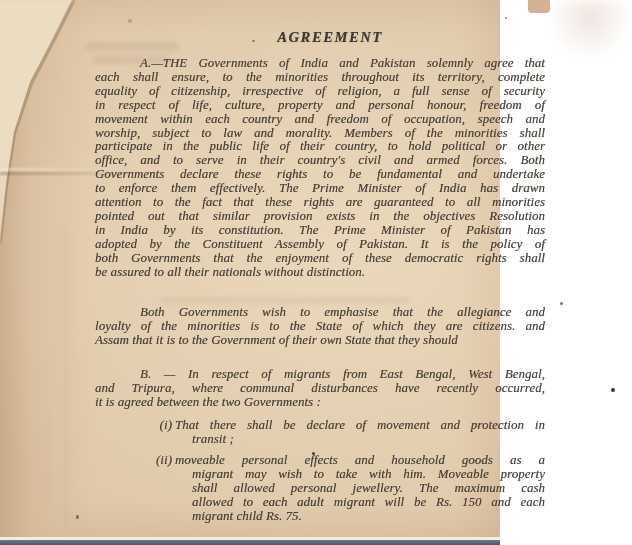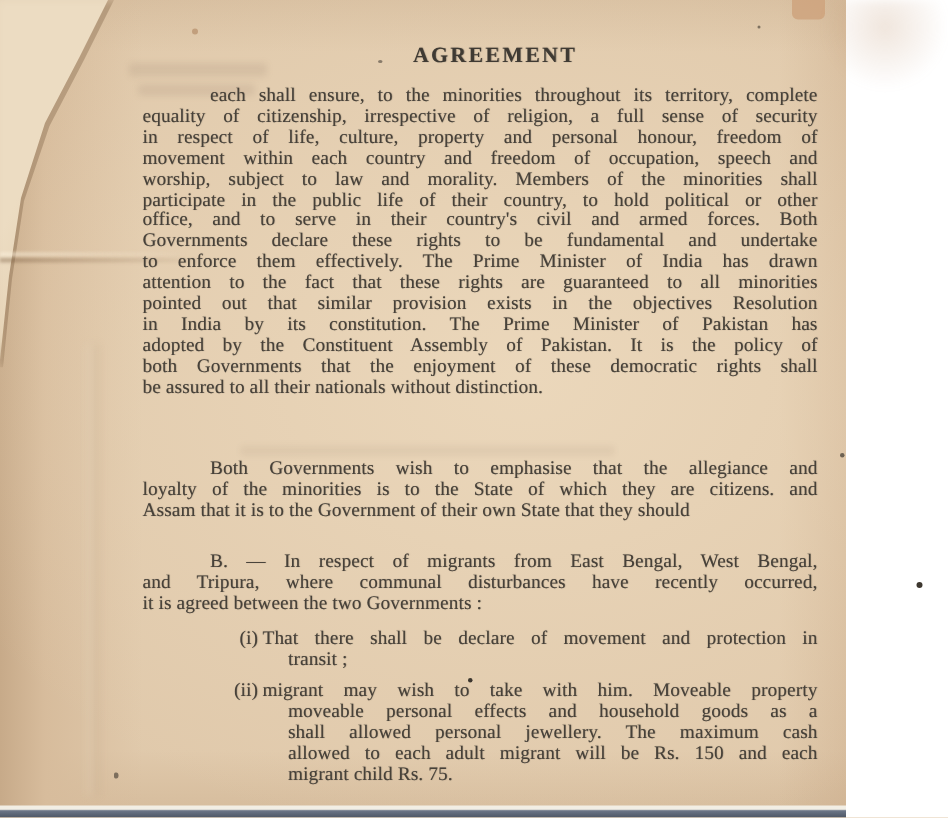--- a/index.html
+++ b/index.html
@@ -3,28 +3,29 @@
 <meta charset="utf-8">
 <style>
   html, body { margin: 0; padding: 0; }
   body {
     width: 632px; height: 545px;
     overflow: hidden;
     font-family: "Liberation Serif", serif;
   }
   .scan {
     position: relative;
-    width: 564px; height: 545px;
+    width: 500px; height: 545px;
     background:
       radial-gradient(ellipse 430px 320px at 350px 250px, rgba(244,227,200,0.55), rgba(244,227,200,0) 100%),
       linear-gradient(90deg, #c7aa89 0px, #d7bc9c 30px, rgba(215,188,156,0) 95px),
       linear-gradient(270deg, rgba(203,172,139,0.45) 0px, rgba(203,172,139,0) 45px),
       linear-gradient(0deg, rgba(196,166,132,0.40) 0px, rgba(196,166,132,0) 45px),
       linear-gradient(180deg, rgba(205,178,146,0.45) 0px, rgba(205,178,146,0) 35px),
       #e0c9ab;
+    font-style: italic;
   }
   
   .fold-shadow {
     position: absolute; left: 0; top: 0; width: 100px; height: 245px;
     background: rgba(108,80,54,0.32);
     clip-path: polygon(0 0, 76px 0, 56px 40px, 33px 84px, 16px 134px, 8px 186px, 2px 245px, 0 245px);
     filter: blur(3px);
   }
   .fold-flap {
     position: absolute; left: 0; top: 0; width: 96px; height: 240px;
@@ -130,20 +131,21 @@
   <div class="speck speck-2"></div>
   <div class="speck speck-3"></div>
   <div class="speck speck-4"></div>
   <div class="speck speck-5"></div>
   <div class="speck speck-6"></div>
 
   <div class="content">
     <h1 class="title">AGREEMENT</h1>
 
     <div class="para para-a">
+        <div class="tline">A.—THE Governments of India and Pakistan solemnly agree that</div>
         <div class="tline">each shall ensure, to the minorities throughout its territory, complete</div>
         <div class="tline">equality of citizenship, irrespective of religion, a full sense of security</div>
         <div class="tline">in respect of life, culture, property and personal honour, freedom of</div>
         <div class="tline">movement within each country and freedom of occupation, speech and</div>
         <div class="tline">worship, subject to law and morality.  Members of the minorities shall</div>
         <div class="tline">participate in the public life of their country, to hold political or other</div>
         <div class="tline">office, and to serve in their country's civil and armed forces.  Both</div>
         <div class="tline">Governments declare these rights to be fundamental and undertake</div>
         <div class="tline">to enforce them effectively.  The Prime Minister of India has drawn</div>
         <div class="tline">attention to the fact that these rights are guaranteed to all minorities</div>
@@ -170,22 +172,22 @@
       <span class="marker">(i)</span>
       <div class="lines">
           <div class="tline">That there shall be declare of movement and protection in</div>
           <div class="tline">transit ;</div>
         </div>
     </div>
 
     <div class="item item-ii">
       <span class="marker">(ii)</span>
       <div class="lines">
+          <div class="tline">moveable personal effects and household goods as a</div>
           <div class="tline">migrant may wish to take with him.  Moveable property</div>
-          <div class="tline">moveable personal effects and household goods as a</div>
           <div class="tline">shall allowed personal jewellery.  The maximum cash</div>
           <div class="tline">allowed to each adult migrant will be Rs. 150 and each</div>
           <div class="tline">migrant child Rs. 75.</div>
         </div>
     </div>
   </div>
 
   <div class="scan-edge-bottom"></div>
 </div>
 

